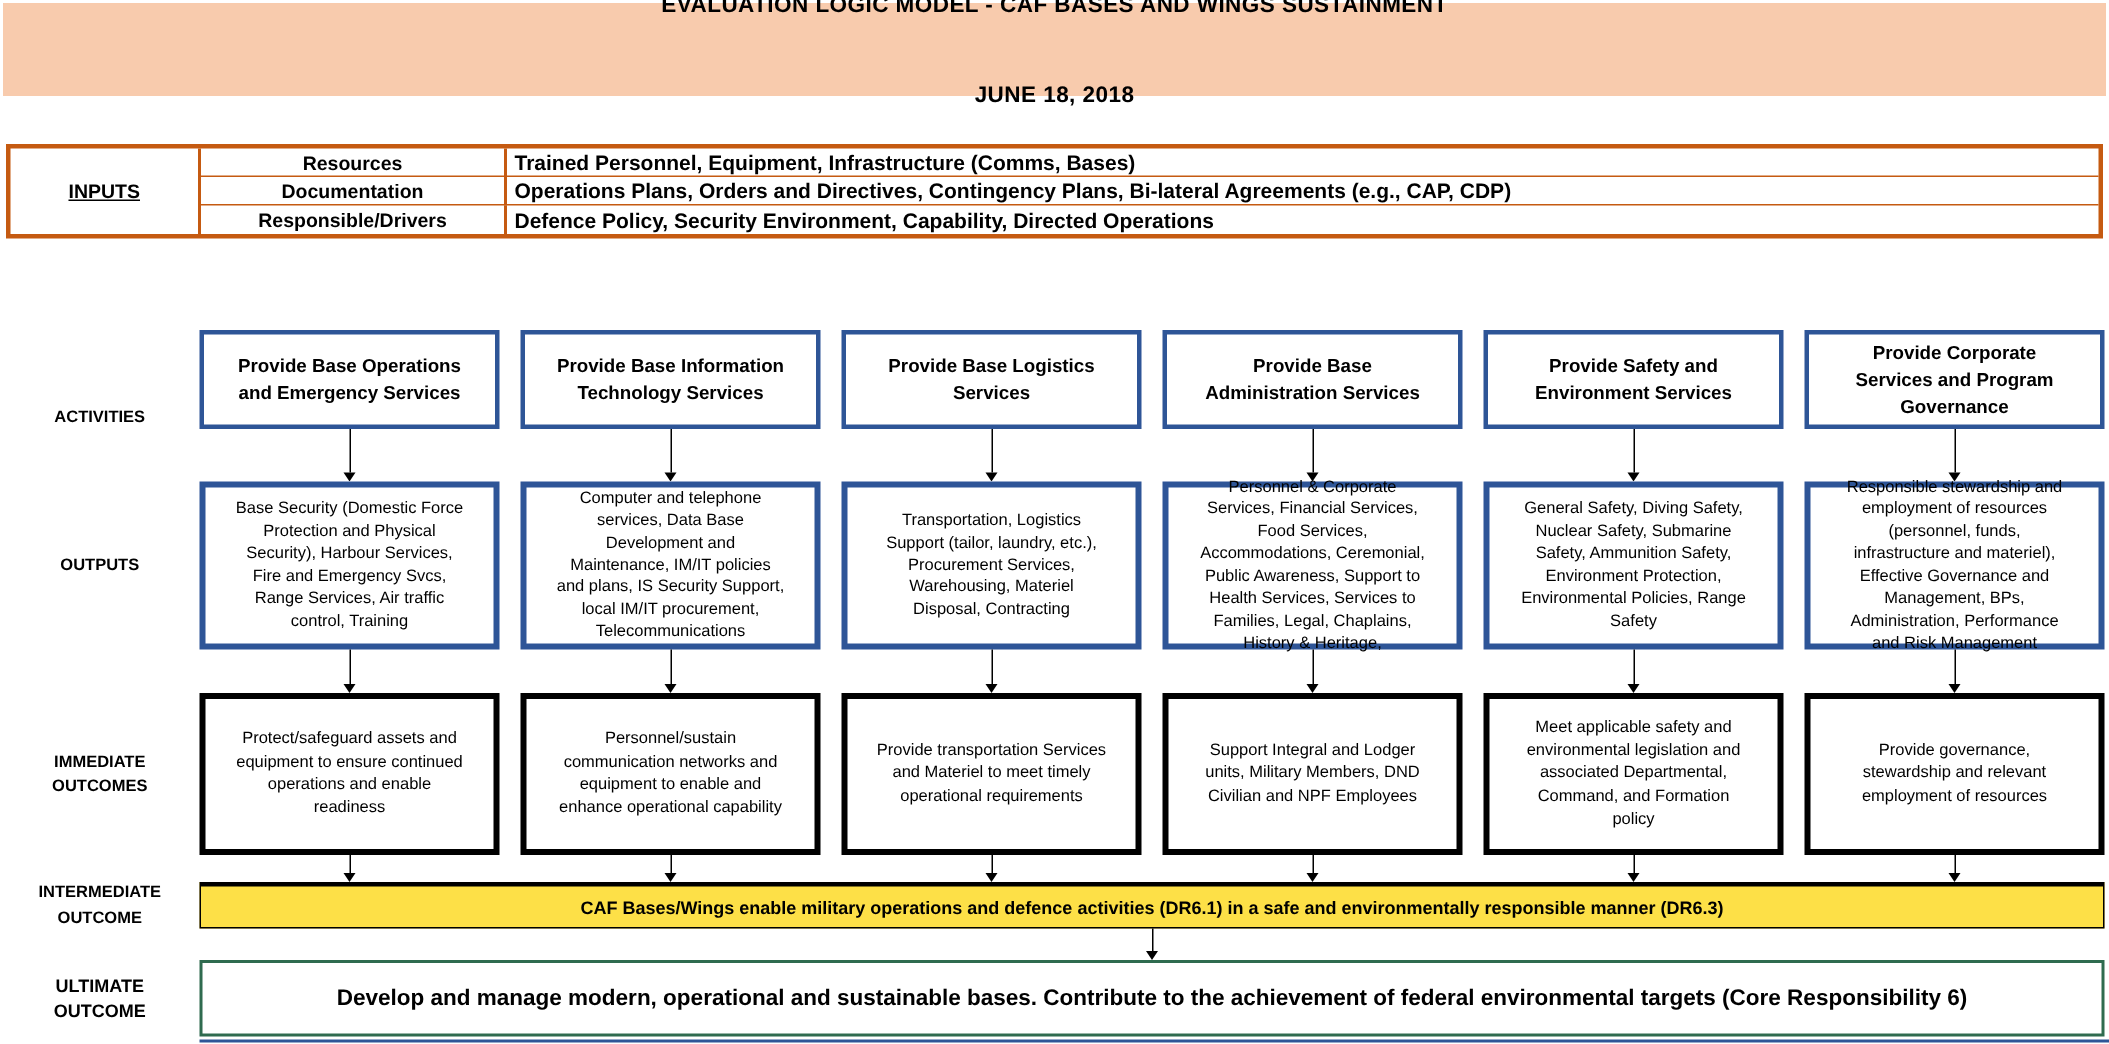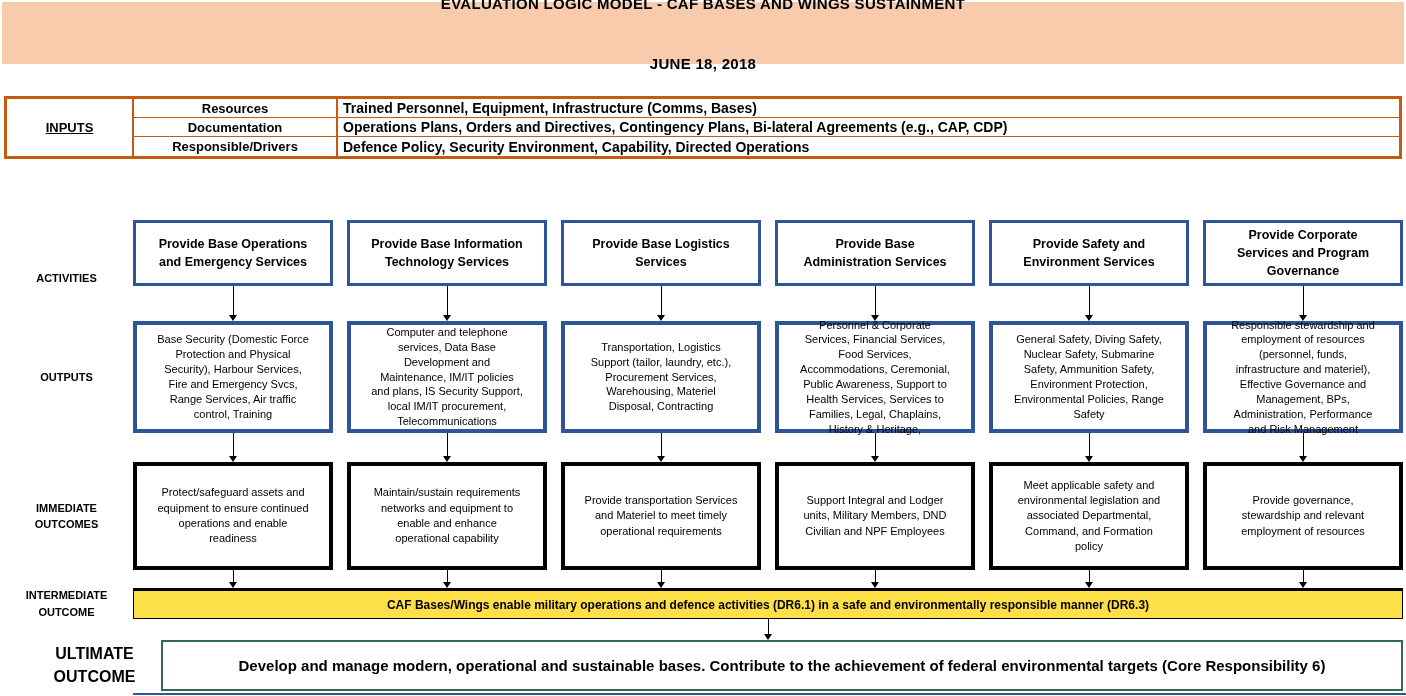--- a/index.html
+++ b/index.html
@@ -104,21 +104,21 @@
     box-sizing: border-box; background: #fde047;
   }
   .row-ultimate { top: 640px; height: 51px; }
   .bar-ultimate {
     flex: 1;
     border: 2px solid #2F6B4F;
     display: flex; align-items: center; justify-content: center;
     text-align: center; font-weight: bold; font-size: 15px;
     box-sizing: border-box; background: #fff;
   }
-  .side-label-sm { font-size: 16px; line-height: 1.4; margin-left: 28px; }
+  .side-label-sm { font-size: 12px; line-height: 1.4; }
 
   .bottom-line {
     position: absolute; left: 133px; right: 0; top: 693px; height: 2px;
     background: #2E5597;
   }
 </style>
 </head>
 <body>
 
 <div class="page">
@@ -240,21 +240,21 @@
           <div class="shaft"></div>
           <div class="head"></div>
         </div>
       </div>
   </div>
 
   <div class="flow-row row-immediate">
     <div class="side-label">IMMEDIATE OUTCOMES</div>
     <div class="boxes">
       <div class="box immediate">Protect/safeguard assets and equipment to ensure continued operations and enable readiness</div>
-      <div class="box immediate">Maintain/sustain requirements networks and equipment to enable and enhance operational capability</div>
+      <div class="box immediate">Personnel/sustain communication networks and equipment to enable and enhance operational capability</div>
       <div class="box immediate">Provide transportation Services and Materiel to meet timely operational requirements</div>
       <div class="box immediate">Support Integral and Lodger units, Military Members, DND Civilian and NPF Employees</div>
       <div class="box immediate">Meet applicable safety and environmental legislation and associated Departmental, Command, and Formation policy</div>
       <div class="box immediate">Provide governance, stewardship and relevant employment of resources</div>
     </div>
   </div>
 
   <div class="arrows arrows-3">
     <div class="arrow-cell">
         <div class="arrow">

